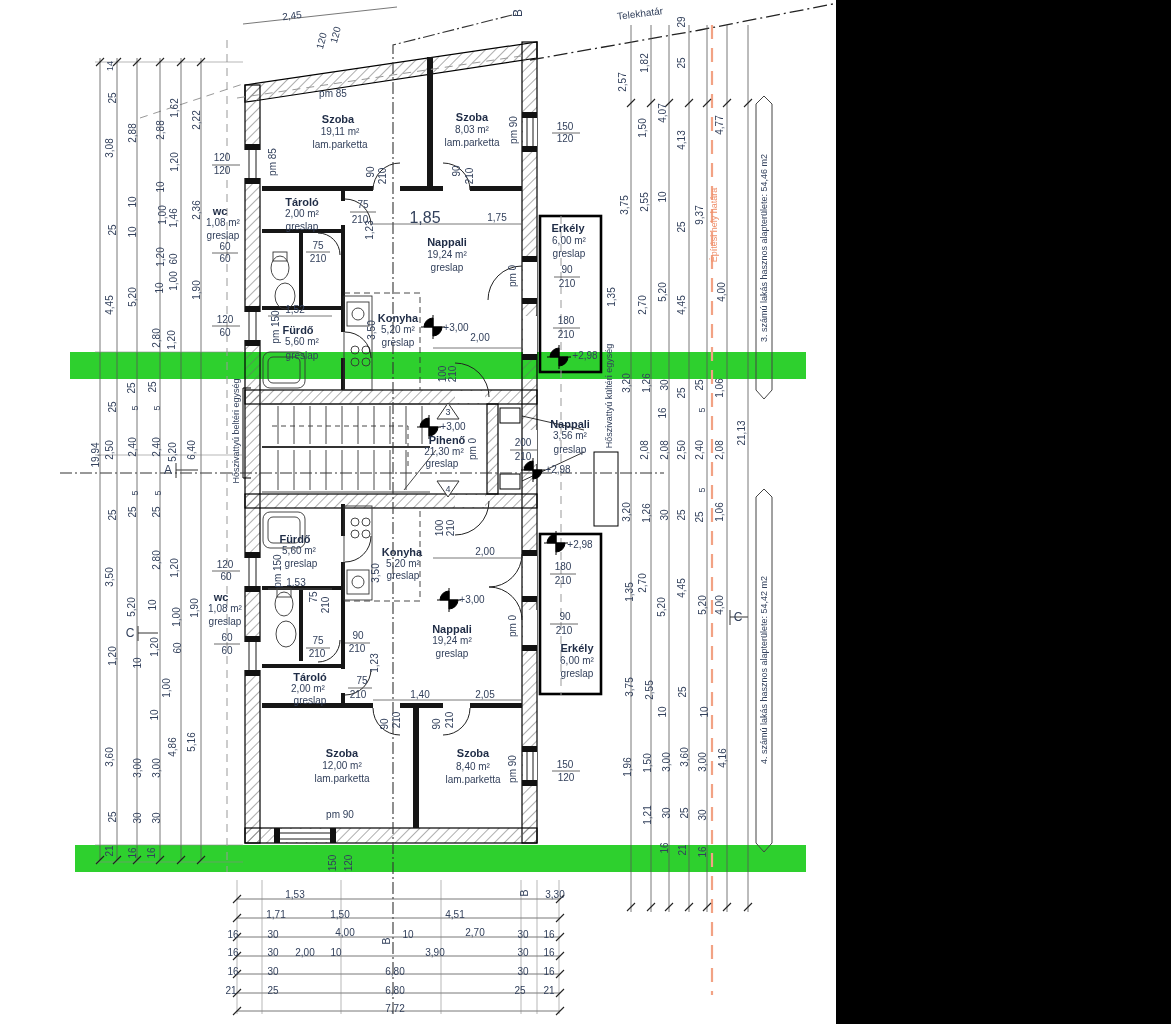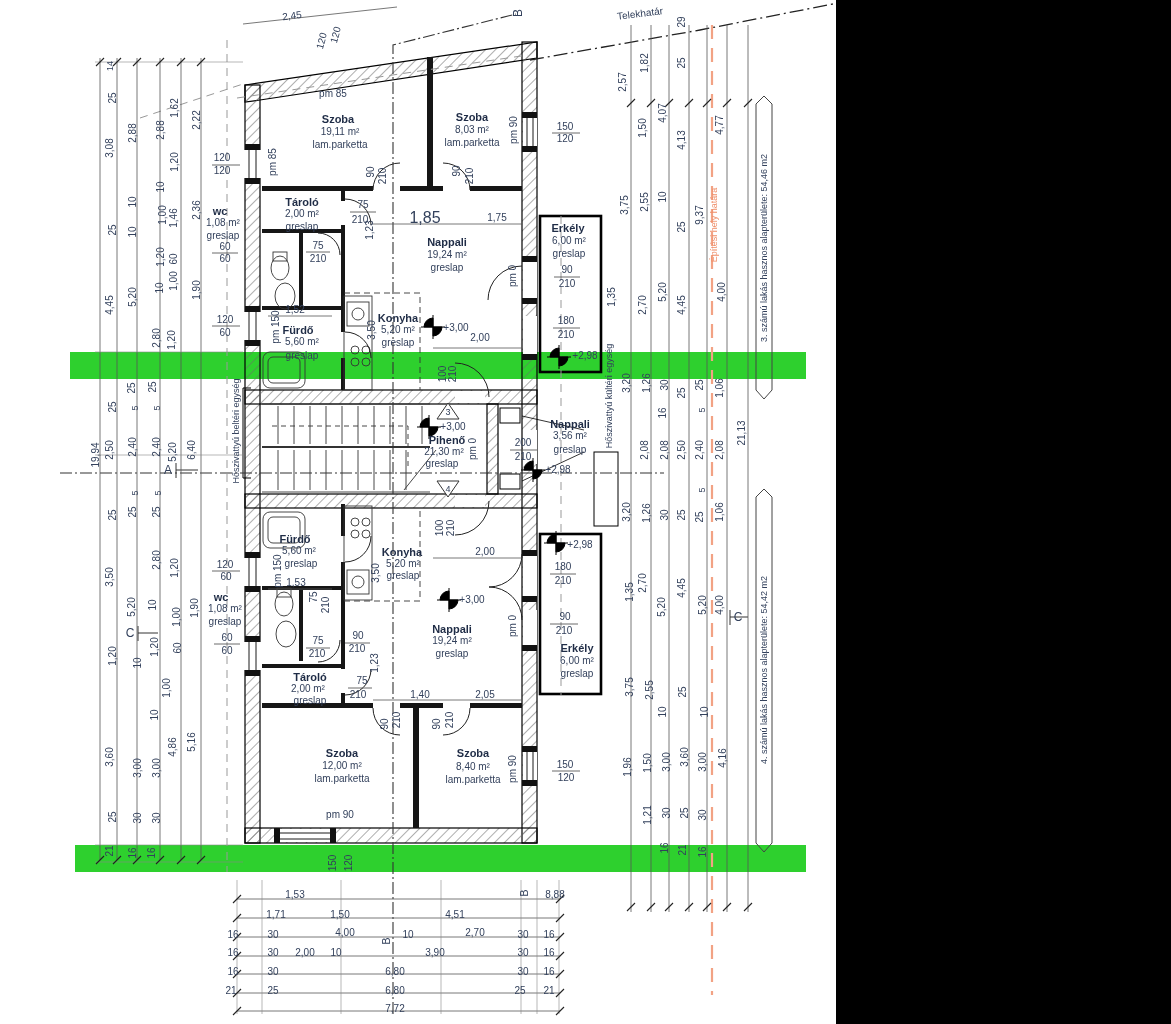--- a/index.html
+++ b/index.html
@@ -658,21 +658,21 @@
       <div class="lbl" style="left: 667px; top: 813px; font-size: 10px; transform: translate(-50%, -50%) rotate(-90deg);">30</div>
       <div class="lbl" style="left: 685px; top: 813px; font-size: 10px; transform: translate(-50%, -50%) rotate(-90deg);">25</div>
       <div class="lbl" style="left: 703px; top: 815px; font-size: 10px; transform: translate(-50%, -50%) rotate(-90deg);">30</div>
       <div class="lbl" style="left: 665px; top: 848px; font-size: 10px; transform: translate(-50%, -50%) rotate(-90deg);">16</div>
       <div class="lbl" style="left: 683px; top: 850px; font-size: 10px; transform: translate(-50%, -50%) rotate(-90deg);">21</div>
       <div class="lbl" style="left: 703px; top: 852px; font-size: 10px; transform: translate(-50%, -50%) rotate(-90deg);">16</div>
       <div class="lbl" style="left: 714px; top: 225px; font-size: 9px; color: rgb(239, 143, 106); transform: translate(-50%, -50%) rotate(-90deg);">Építési hely határa</div>
       <div class="lbl" style="left: 764px; top: 248px; font-size: 9px; transform: translate(-50%, -50%) rotate(-90deg);">3. számú lakás hasznos alapterülete: 54,46 m2</div>
       <div class="lbl" style="left: 764px; top: 670px; font-size: 9px; transform: translate(-50%, -50%) rotate(-90deg);">4. számú lakás hasznos alapterülete: 54,42 m2</div>
       <div class="lbl" style="left: 295px; top: 895px; font-size: 10px; transform: translate(-50%, -50%) rotate(0deg);">1,53</div>
-      <div class="lbl" style="left: 555px; top: 895px; font-size: 10px; transform: translate(-50%, -50%) rotate(0deg);">8,88</div>
+      <div class="lbl" style="left: 555px; top: 895px; font-size: 10px; transform: translate(-50%, -50%) rotate(0deg);">3,30</div>
       <div class="lbl" style="left: 524px; top: 893px; font-size: 11px; transform: translate(-50%, -50%) rotate(-90deg);">B</div>
       <div class="lbl" style="left: 276px; top: 915px; font-size: 10px; transform: translate(-50%, -50%) rotate(0deg);">1,71</div>
       <div class="lbl" style="left: 340px; top: 915px; font-size: 10px; transform: translate(-50%, -50%) rotate(0deg);">1,50</div>
       <div class="lbl" style="left: 455px; top: 915px; font-size: 10px; transform: translate(-50%, -50%) rotate(0deg);">4,51</div>
       <div class="lbl" style="left: 233px; top: 935px; font-size: 10px; transform: translate(-50%, -50%) rotate(0deg);">16</div>
       <div class="lbl" style="left: 273px; top: 935px; font-size: 10px; transform: translate(-50%, -50%) rotate(0deg);">30</div>
       <div class="lbl" style="left: 345px; top: 933px; font-size: 10px; transform: translate(-50%, -50%) rotate(0deg);">4,00</div>
       <div class="lbl" style="left: 408px; top: 935px; font-size: 10px; transform: translate(-50%, -50%) rotate(0deg);">10</div>
       <div class="lbl" style="left: 475px; top: 933px; font-size: 10px; transform: translate(-50%, -50%) rotate(0deg);">2,70</div>
       <div class="lbl" style="left: 523px; top: 935px; font-size: 10px; transform: translate(-50%, -50%) rotate(0deg);">30</div>

